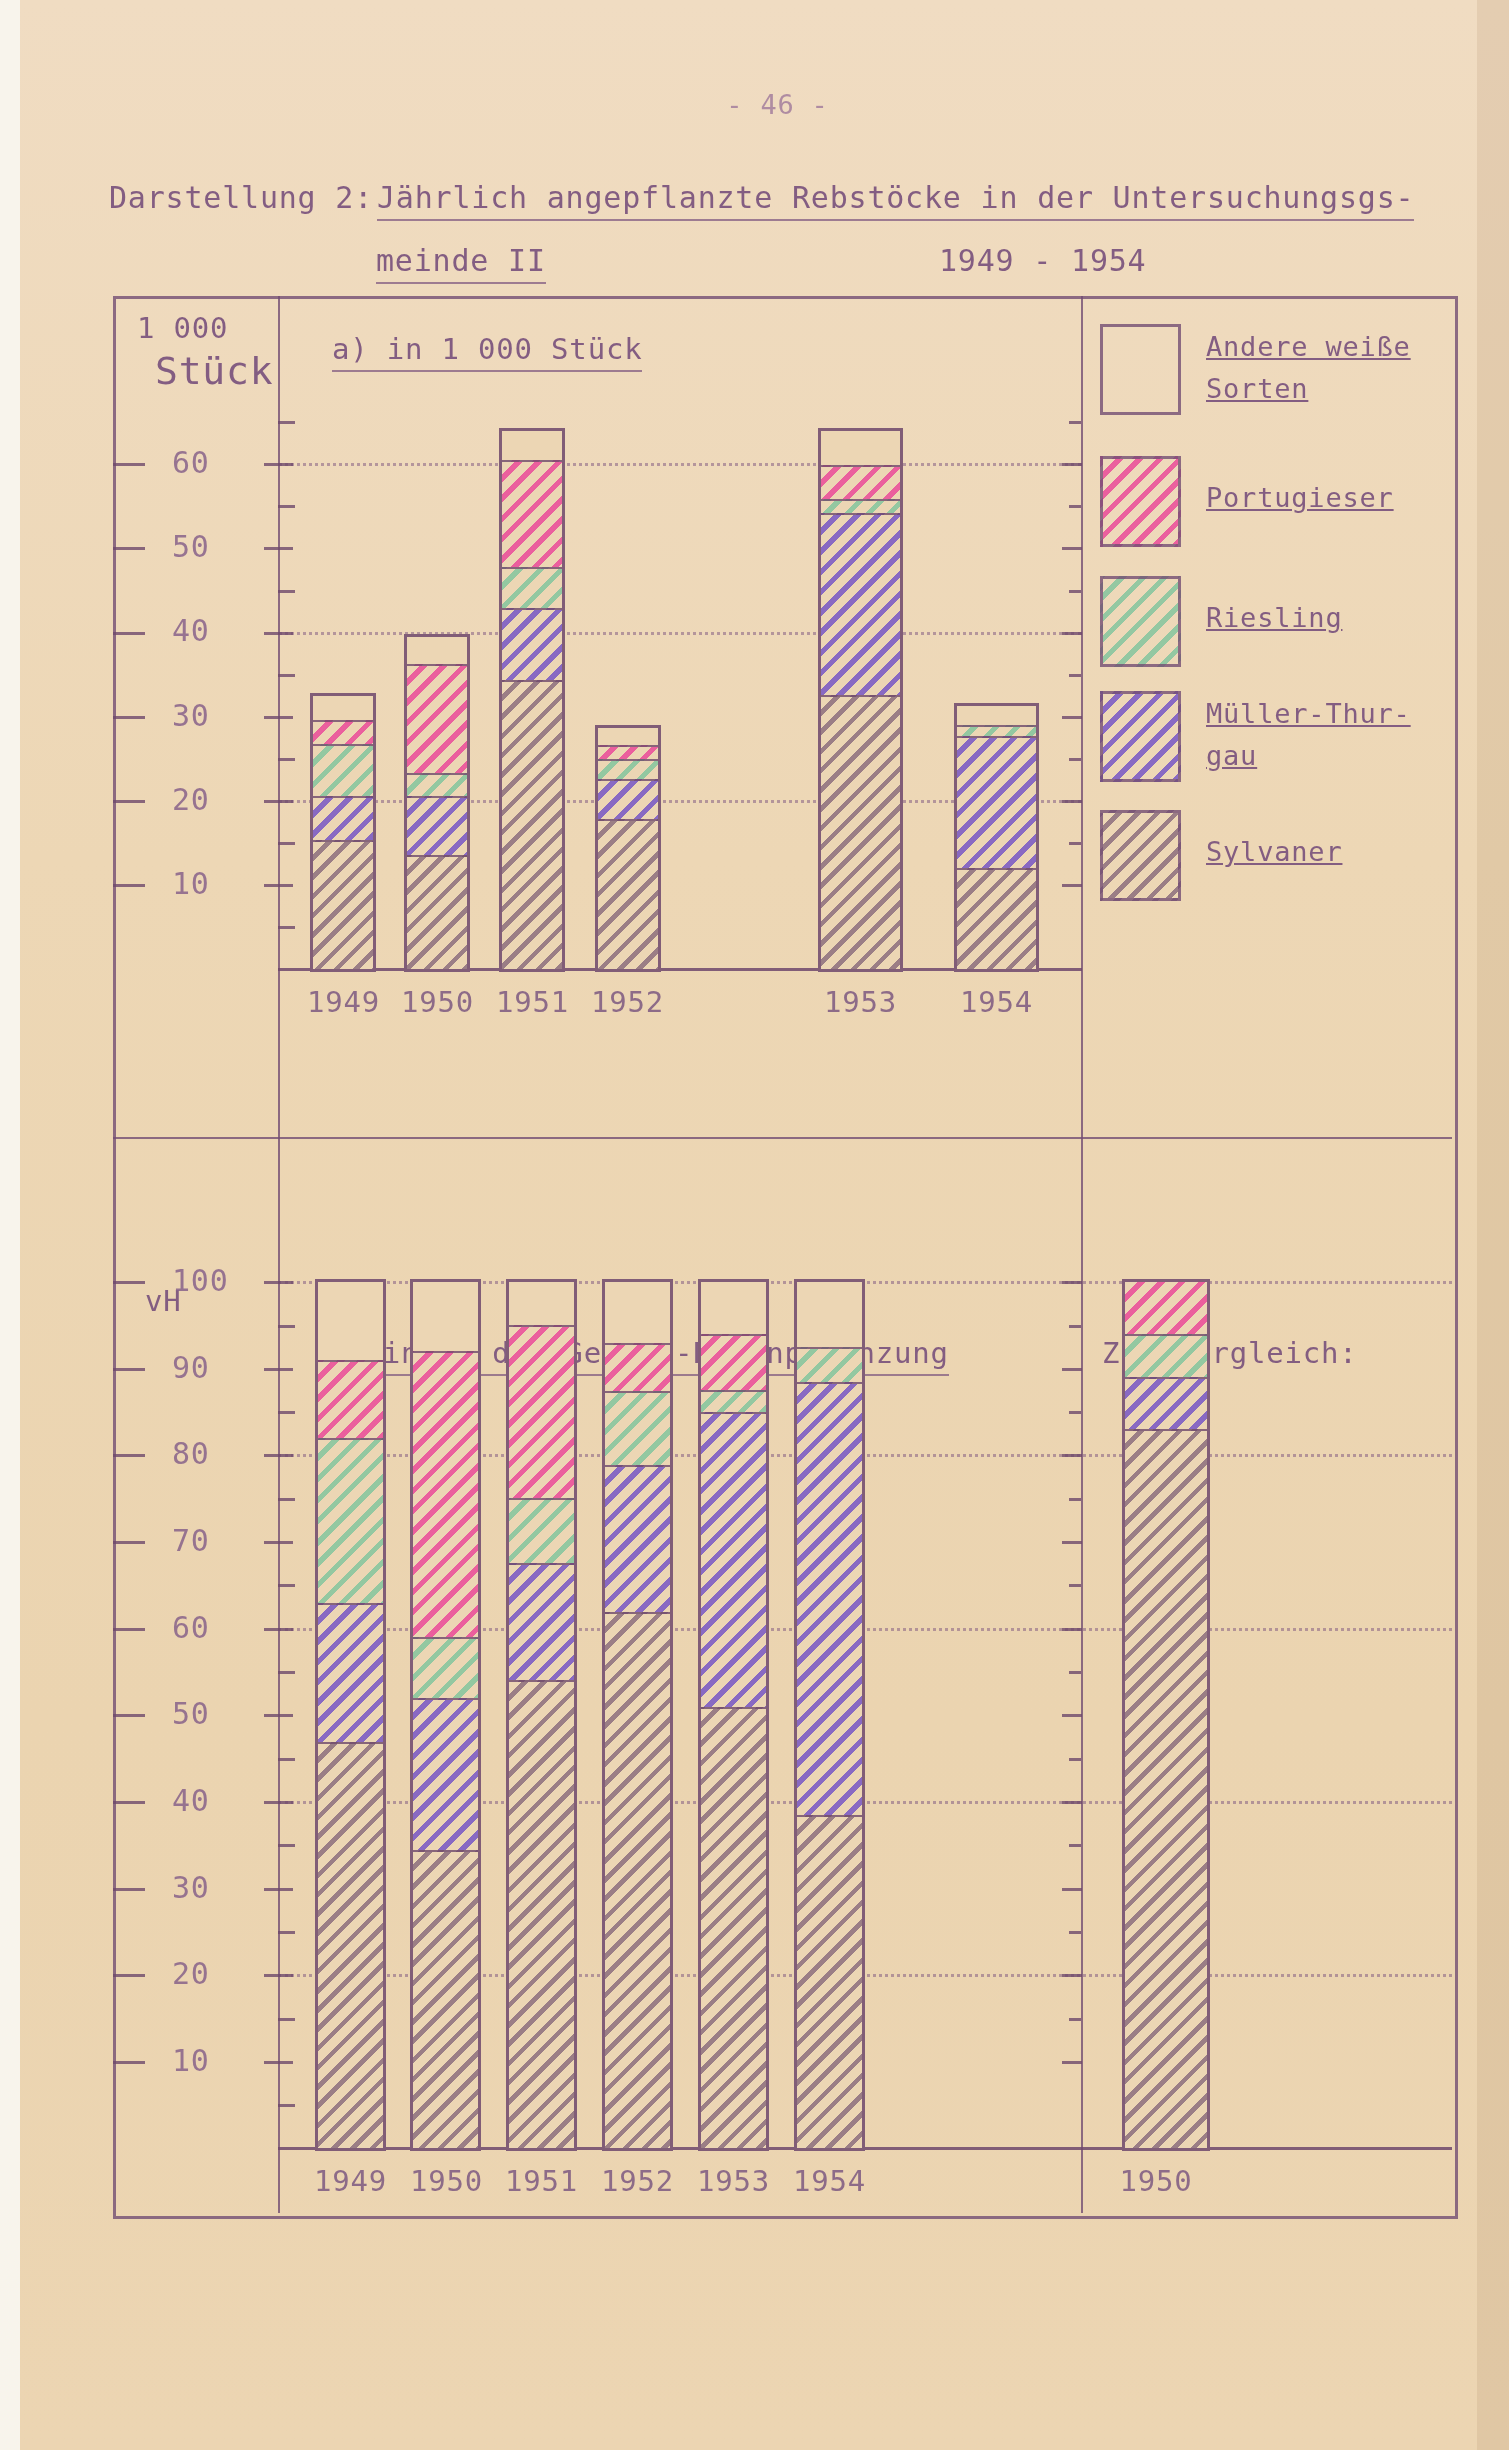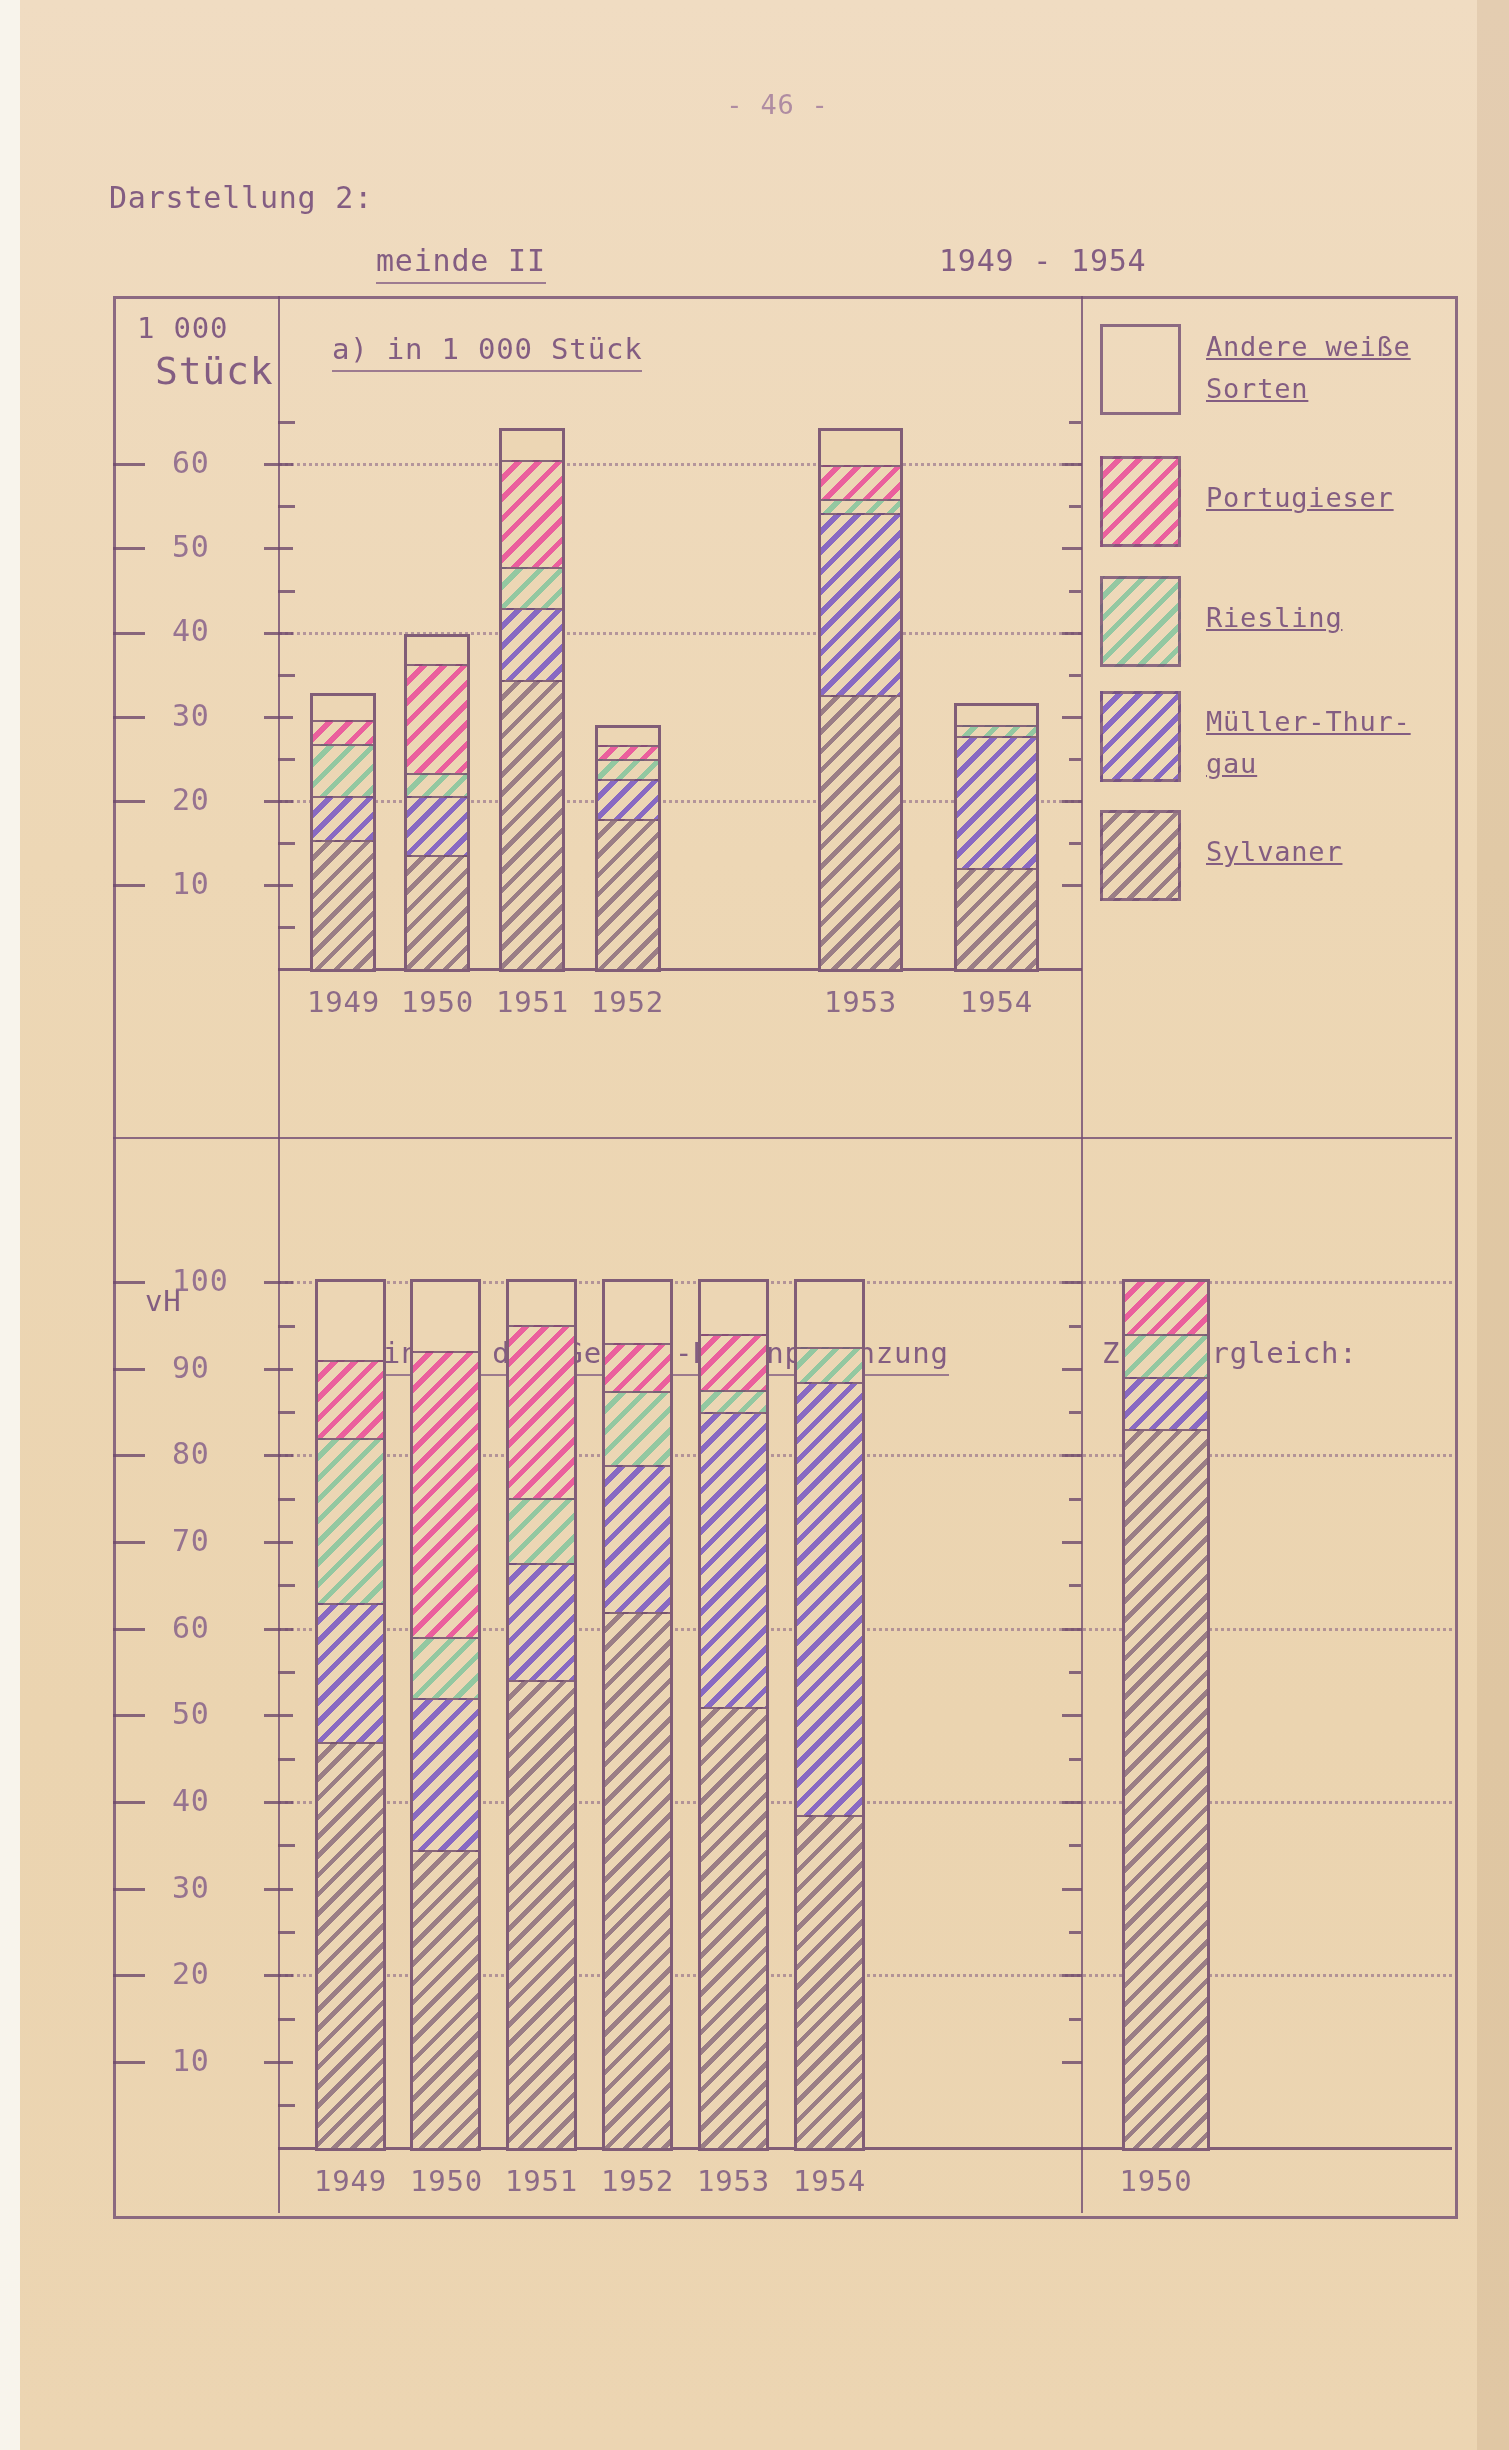--- a/index.html
+++ b/index.html
@@ -40,20 +40,21 @@
 </head>
 <body>
 
 <div class="page">
   <div class="edge-left"></div>
   <div class="edge-right"></div>
 
   <div class="txt faded" style="left:702px;top:89px;width:151px;text-align:center;font-size:27px;">- 46 -</div>
 
   <div class="txt" style="left:109px;top:180px;font-size:30px;">Darstellung 2:</div>
+  <div class="txt u" style="left:377px;top:180px;font-size:30px;">Jährlich angepflanzte Rebstöcke in der Untersuchungsgs-</div>
   <div class="txt u" style="left:376px;top:243px;font-size:30px;">meinde II</div>
   <div class="txt" style="left:939px;top:243px;font-size:30px;">1949 - 1954</div>
 
   <div class="box" style="left:113px;top:296px;width:1339px;height:1917px;"></div>
   <div class="vline" style="left:278px;top:296px;height:1917px;"></div>
   <div class="vline" style="left:1081px;top:296px;height:1917px;"></div>
   <div class="hline" style="left:113px;top:1137px;width:1339px;"></div>
 
   <div class="txt" style="left:137px;top:311px;font-size:29px;">1 000</div>
   <div class="txt" style="left:155px;top:349px;font-size:38px;">Stück</div>
@@ -72,21 +73,21 @@
       <div></div>
     </div>
 
     <div class="legend-swatch hatch-riesling" style="left:1100px;top:576px;"></div>
     <div class="legend-label" style="left:1206px;top:597px;">
       <div>Riesling</div>
       <div></div>
     </div>
 
     <div class="legend-swatch hatch-mueller" style="left:1100px;top:691px;"></div>
-    <div class="legend-label" style="left:1206px;top:693px;margin-top:8px;">
+    <div class="legend-label" style="left:1206px;top:693px;">
       <div>Müller-Thur-</div>
       <div>gau</div>
     </div>
 
     <div class="legend-swatch hatch-sylvaner" style="left:1100px;top:810px;"></div>
     <div class="legend-label" style="left:1206px;top:831px;">
       <div>Sylvaner</div>
       <div></div>
     </div>
   </div>

